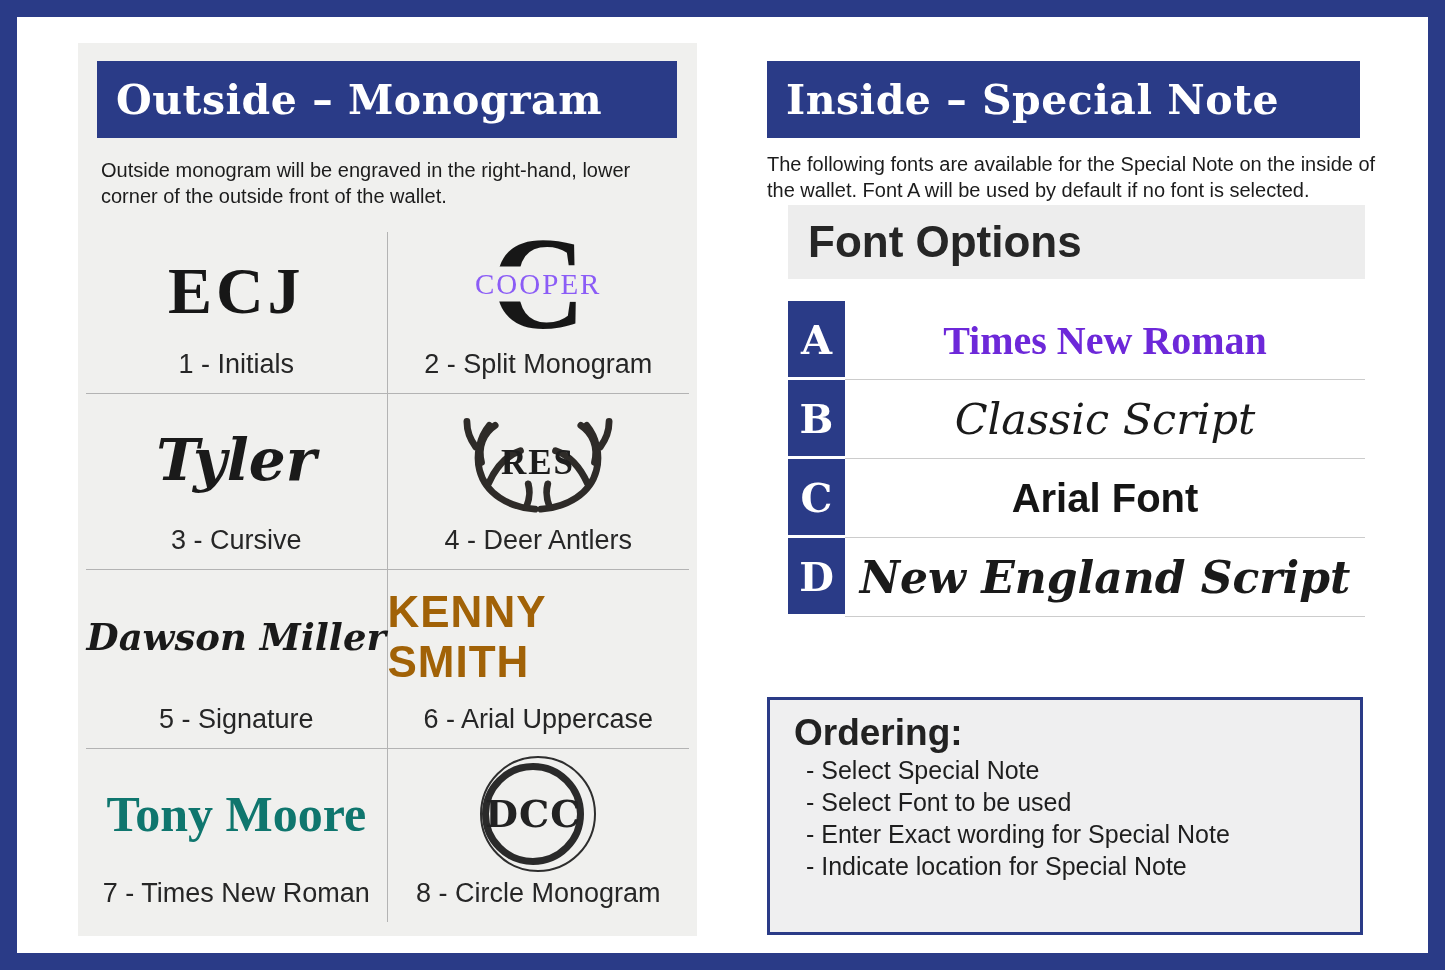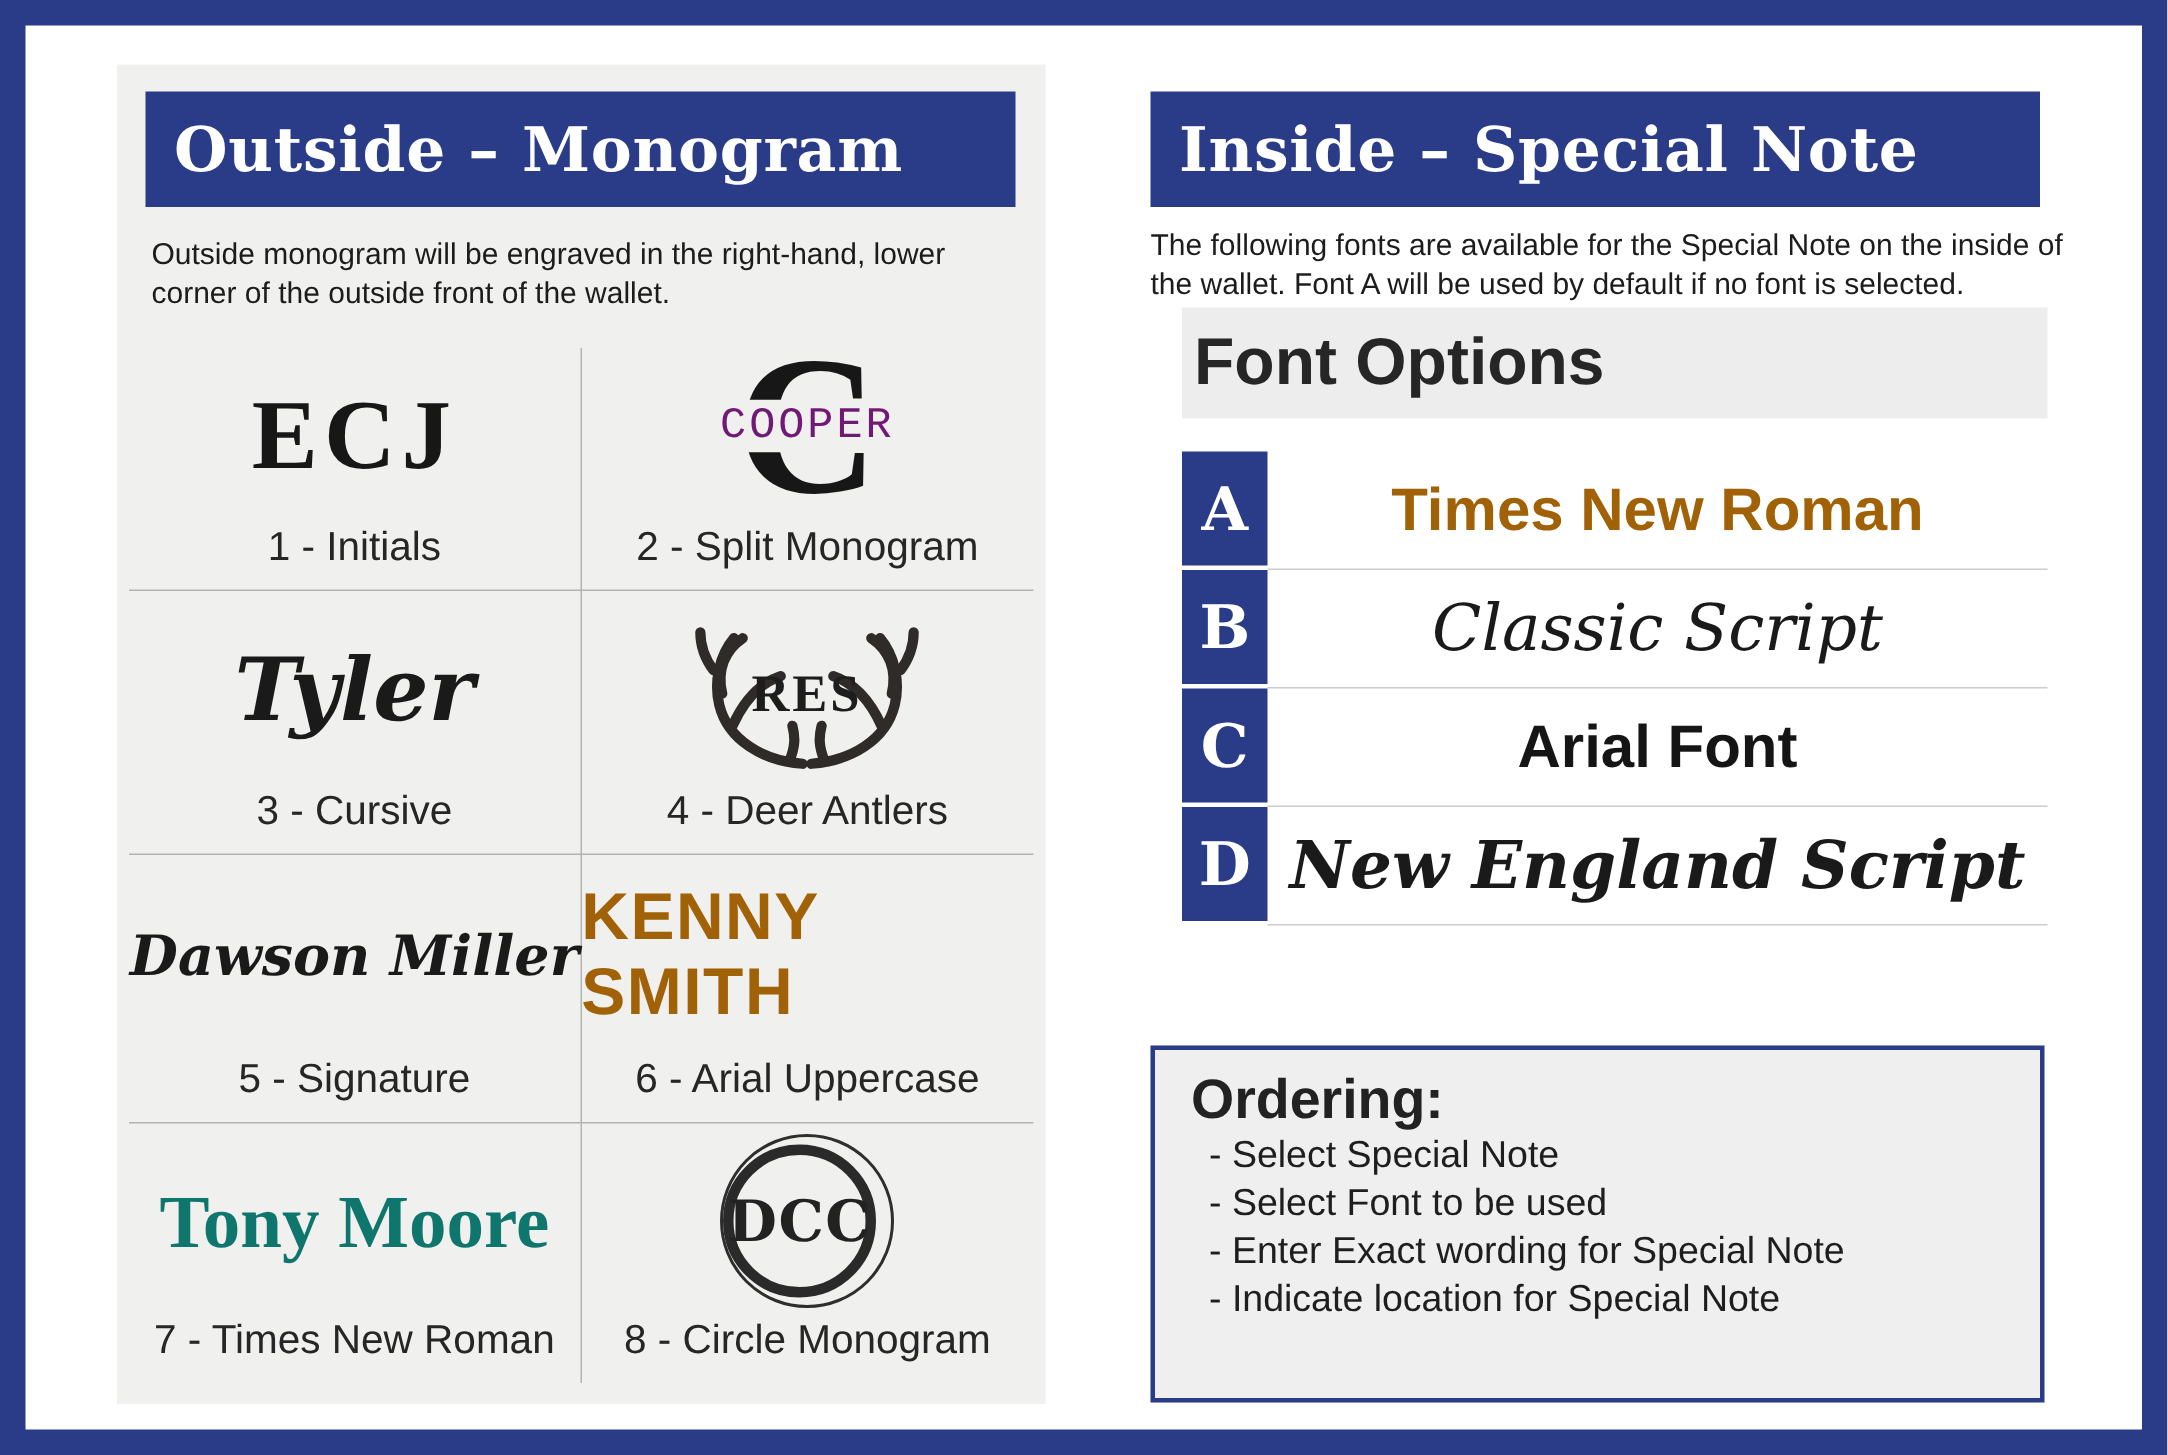--- a/index.html
+++ b/index.html
@@ -37,21 +37,21 @@
   .cell.hasB{border-bottom:1px solid var(--gridline);}
   .sample-wrap{flex:1;display:flex;align-items:center;justify-content:center;width:100%;}
   .cell-label{font-size:27px;color:#262626;margin-bottom:13px;}
 
   .s-initials{font-family:"Liberation Serif", serif;font-weight:bold;font-size:66px;letter-spacing:4px;color:#171717;}
   .s-split{position:relative;display:flex;align-items:center;justify-content:center;height:130px;}
   .s-split .bigC{font-family:"Liberation Serif", serif;font-weight:bold;font-size:132px;line-height:118px;color:#171717;}
   .s-split .splitName{
     position:absolute;top:50%;left:50%;transform:translate(-50%,-50%);
     background:var(--panel);padding:1px 6px;white-space:nowrap;
-    font-family:Liberation Mono, monospace;font-size:29px;letter-spacing:2px;color:#701a75;
+    font-family:Liberation Serif, serif;font-size:29px;letter-spacing:2px;color:#8b5cf6;
   }
   .s-cursive{font-family:"DejaVu Serif", serif;font-style:italic;font-weight:bold;font-size:58px;color:#1a1a1a;}
   .s-signature{font-family:"DejaVu Serif", serif;font-style:italic;font-weight:bold;font-size:37px;color:#1a1a1a;}
   .s-arial{font-family:"Liberation Sans", sans-serif;font-weight:bold;font-size:44px;letter-spacing:1px;color:#a16207;}
   .s-times{font-family:"Liberation Serif", serif;font-weight:bold;font-size:50px;color:#0f766e;}
 
   .ring-outer{
     width:116px;height:116px;border:2px solid #2e2e2e;border-radius:50%;
     display:flex;align-items:center;justify-content:flex-start;box-sizing:border-box;
   }
@@ -62,30 +62,30 @@
   }
   .antler-text{font-family:"Liberation Serif", serif;font-weight:bold;letter-spacing:2px;}
 
   
   .banner-right{left:767px;top:61px;width:593px;height:77px;}
   .desc-right{left:767px;top:151px;width:614px;}
   .band{
     position:absolute;left:788px;top:205px;width:577px;height:74px;background:var(--band);
     display:flex;align-items:center;
   }
-  .band-title{font-size:44px;font-weight:bold;color:#262626;padding-left:8px;}
+  .band-title{font-size:44px;font-weight:bold;color:#262626;padding-left:20px;}
   .ftable{position:absolute;left:788px;top:301px;width:577px;}
   .frow{display:flex;height:79px;}
   .fletter{
     width:57px;height:76px;background:var(--navy);color:#fff;flex:0 0 57px;
     display:flex;align-items:center;justify-content:center;
     font-family:"DejaVu Serif", serif;font-weight:bold;font-size:40px;
   }
   .fsample{flex:1;display:flex;align-items:center;justify-content:center;border-bottom:1px solid var(--rowline);}
-  .fs-a{font-family:Liberation Sans, sans-serif;font-weight:bold;font-size:40px;color:#a16207;}
+  .fs-a{font-family:Liberation Serif, serif;font-weight:bold;font-size:40px;color:#6d28d9;}
   .fs-b{font-family:"DejaVu Serif", serif;font-style:italic;font-size:43px;color:#1a1a1a;}
   .fs-c{font-family:"Liberation Sans", sans-serif;font-weight:bold;font-size:40px;color:#151515;}
   .fs-d{font-family:"DejaVu Serif", serif;font-style:italic;font-weight:bold;font-size:44px;color:#1a1a1a;}
 
   .ordering{
     position:absolute;left:767px;top:697px;width:596px;height:238px;box-sizing:border-box;
     border:3px solid var(--navy);background:#efeff0;padding:12px 0 0 24px;
   }
   .ordering-title{font-size:37px;font-weight:bold;color:#222;}
   .ordering-step{font-size:25px;color:#1e1e1e;line-height:32px;margin-left:12px;}

